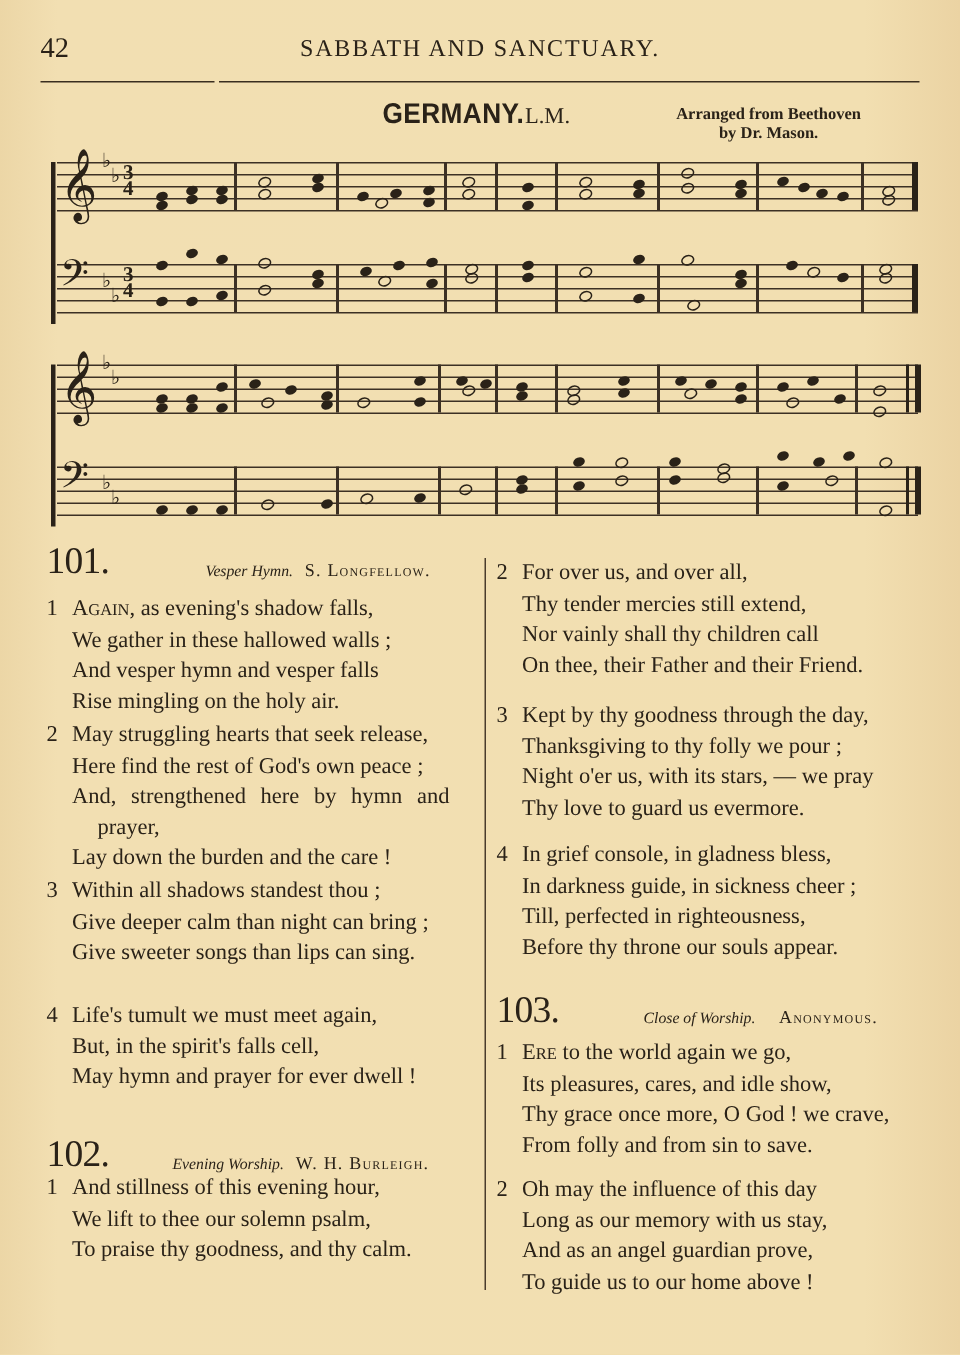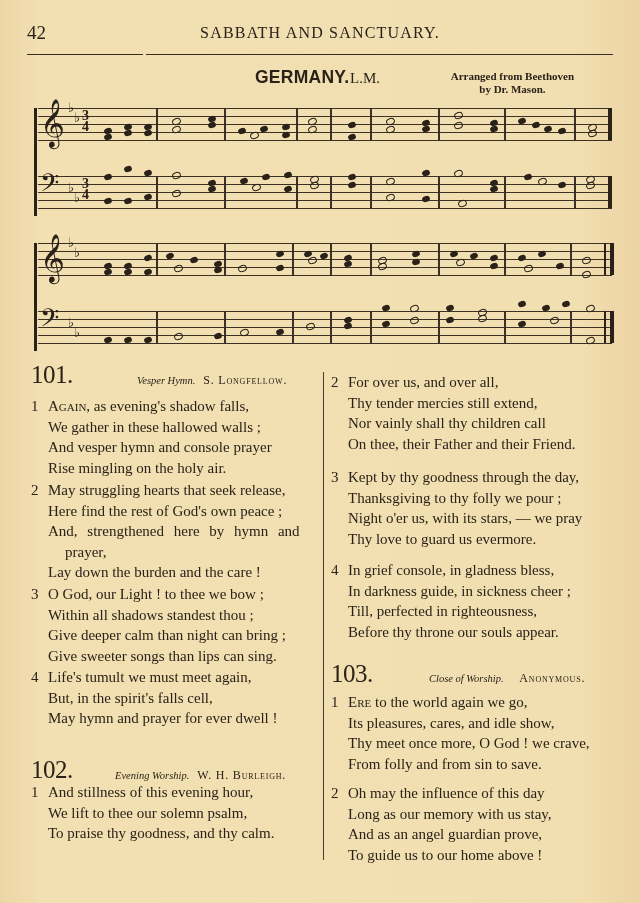--- a/index.html
+++ b/index.html
@@ -280,34 +280,33 @@
 
   <div class="hymn-num" style="left:31px;top:361px;">101.</div>
   <div class="hymn-meta" style="left:137px;top:373px;">
     <i>Vesper Hymn.</i>&nbsp;&nbsp;
     <span class="author">S. Longfellow.</span>
   </div>
   <div class="verse" style="left:31px;top:396px;">
     <span class="vnum">1</span>
     <span class="vline"><span class="sc">Again,</span><span> as evening's shadow falls,</span></span>
     <span class="vline">We gather in these hallowed walls ;</span>
-    <span class="vline">And vesper hymn and console prayer</span>
+    <span class="vline">And vesper hymn and vesper falls</span>
     <span class="vline">Rise mingling on the holy air.</span>
   </div>
   <div class="verse" style="left:31px;top:480px;">
     <span class="vnum">2</span>
     <span class="vline">May struggling hearts that seek release,</span>
     <span class="vline">Here find the rest of God's own peace ;</span>
     <span class="vline" style="word-spacing:6px">And, strengthened  here  by  hymn  and</span>
     <span class="vline indent2">prayer,</span>
     <span class="vline">Lay down the burden and the care !</span>
   </div>
   <div class="verse" style="left:31px;top:584px;">
     <span class="vnum">3</span>
-    <span class="vline">O God, our Light ! to thee we bow ;</span>
     <span class="vline">Within all shadows standest thou ;</span>
     <span class="vline">Give deeper calm than night can bring ;</span>
     <span class="vline">Give sweeter songs than lips can sing.</span>
   </div>
   <div class="verse" style="left:31px;top:667px;">
     <span class="vnum">4</span>
     <span class="vline">Life's tumult we must meet again,</span>
     <span class="vline">But, in the spirit's falls cell,</span>
     <span class="vline">May hymn and prayer for ever dwell !</span>
   </div>
@@ -348,21 +347,21 @@
 
   <div class="hymn-num" style="left:331px;top:660px;">103.</div>
   <div class="hymn-meta" style="left:429px;top:671px;">
     <i>Close of Worship.</i>&nbsp;&nbsp;&nbsp;&nbsp;&nbsp;
     <span class="author">Anonymous.</span>
   </div>
   <div class="verse" style="left:331px;top:692px;">
     <span class="vnum">1</span>
     <span class="vline"><span class="sc">Ere</span><span> to the world again we go,</span></span>
     <span class="vline">Its pleasures, cares, and idle show,</span>
-    <span class="vline">Thy meet once more, O God ! we crave,</span>
+    <span class="vline">Thy grace once more, O God ! we crave,</span>
     <span class="vline">From folly and from sin to save.</span>
   </div>
   <div class="verse" style="left:331px;top:783px;">
     <span class="vnum">2</span>
     <span class="vline">Oh may the influence of this day</span>
     <span class="vline">Long as our memory with us stay,</span>
     <span class="vline">And as an angel guardian prove,</span>
     <span class="vline">To guide us to our home above !</span>
   </div>
 

